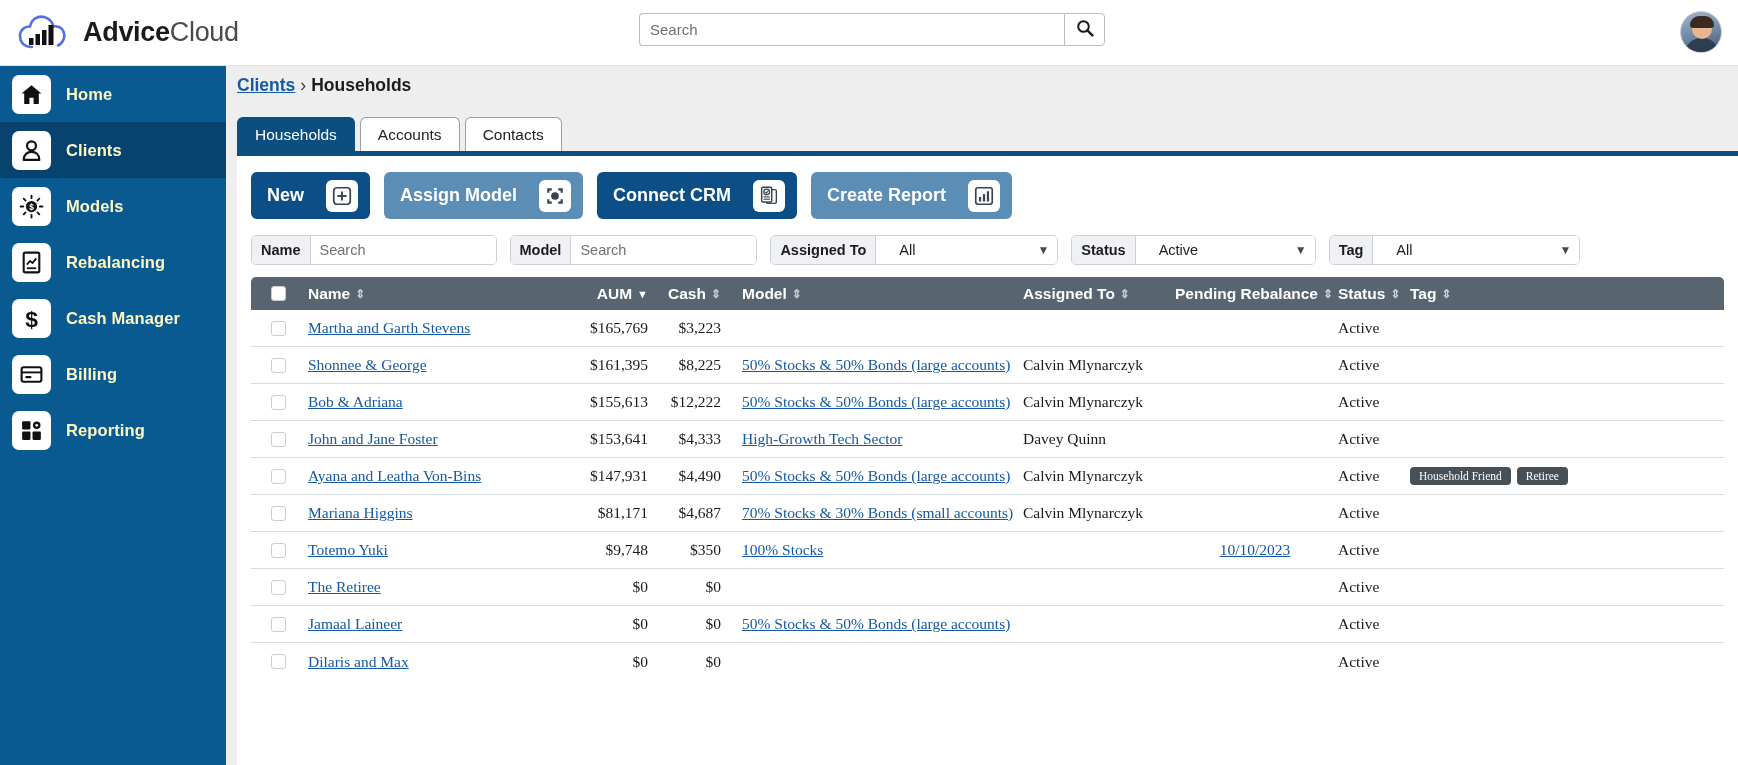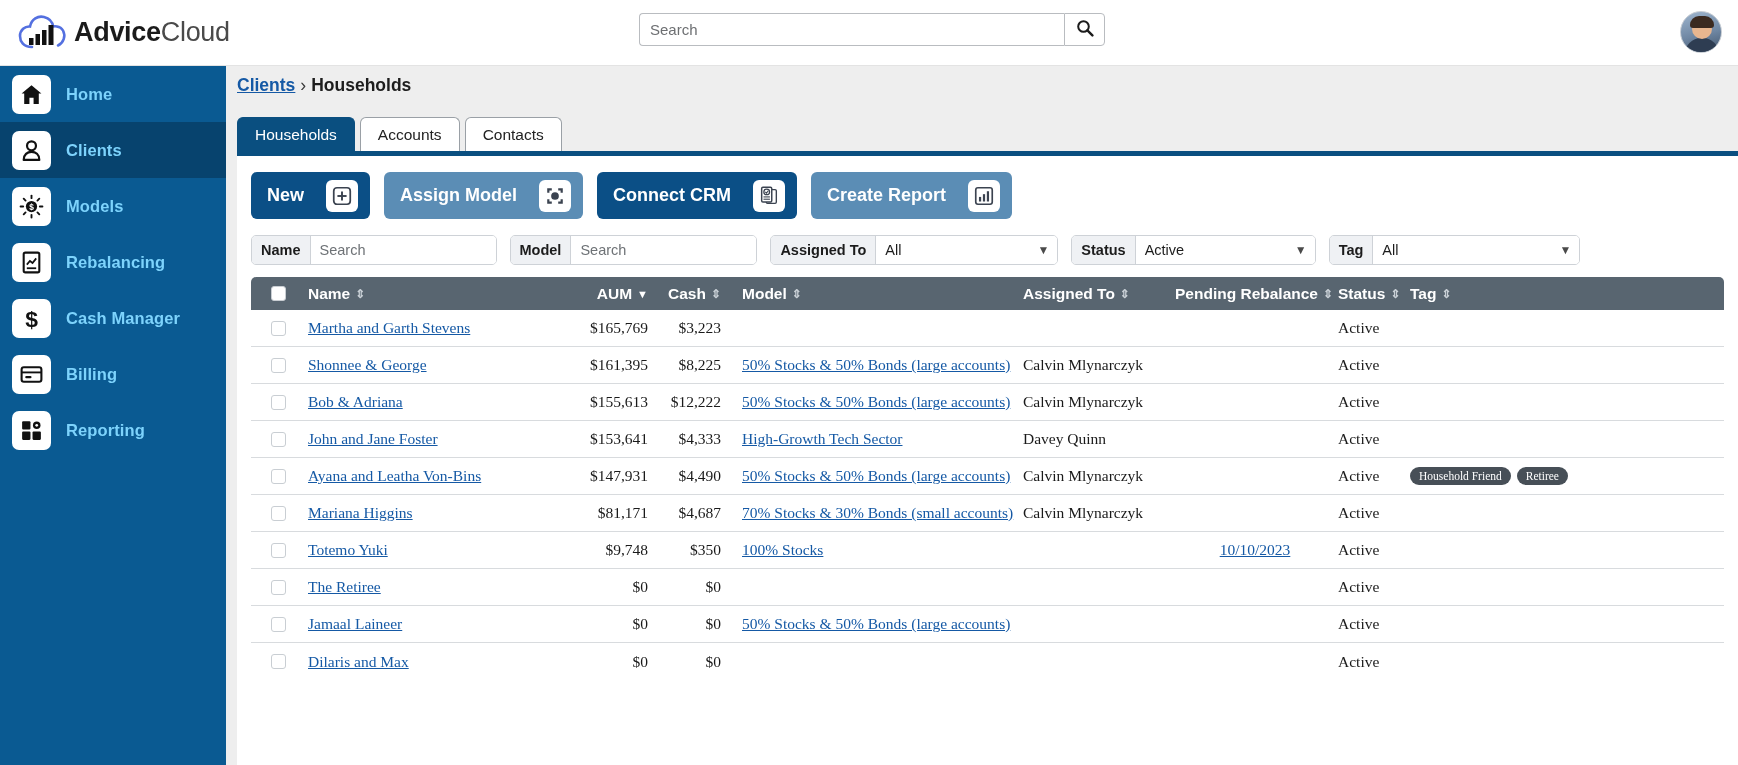--- a/index.html
+++ b/index.html
@@ -12,21 +12,21 @@
   body { position: relative; }
 
   
   .topbar {
     position: absolute; left: 0; top: 0; width: 1738px; height: 66px;
     background: #ffffff; border-bottom: 1px solid #e3e3e3;
     display: flex; align-items: center;
   }
   .logo-wrap { display: flex; align-items: center; margin-left: 18px; }
   .logo-mark { width: 52px; height: 38px; }
-  .logo-text { font-size: 27px; margin-left: 4px; letter-spacing: -0.3px; }
+  .logo-text { font-size: 27px; margin-left: 13px; letter-spacing: -0.3px; }
   .logo-text .b { font-weight: bold; color: #1b1b1b; }
   .logo-text .l { font-weight: normal; color: #4a4a4a; }
 
   .search-wrap {
     position: absolute; left: 639px; top: 13px;
     display: flex; height: 33px;
   }
   .search-input {
     width: 425px; height: 33px; border: 1px solid #b9bcc0; border-right: none;
     border-radius: 4px 0 0 4px; padding: 0 10px; font-size: 15px;
@@ -66,21 +66,21 @@
   .nav-item {
     height: 56px; display: flex; align-items: center; padding-left: 12px;
     cursor: pointer; position: relative;
   }
   .nav-item.active { background: #07436e; }
   .nav-icon {
     width: 39px; height: 39px; background: #ffffff; border-radius: 7px;
     display: flex; align-items: center; justify-content: center; flex: 0 0 auto;
   }
   .nav-label {
-    color: #7dd3fc; font-size: 16.5px; font-weight: bold; margin-left: 15px;
+    color: #fef9c3; font-size: 16.5px; font-weight: bold; margin-left: 15px;
     letter-spacing: 0.1px;
   }
 
   
   .content {
     position: absolute; left: 226px; top: 66px; width: 1512px; height: 699px;
     background: #eeeeee;
   }
   .breadcrumb {
     position: absolute; left: 11px; top: 9px; font-size: 17.5px; font-weight: bold;
@@ -133,21 +133,21 @@
     display: flex; align-items: center; padding: 0 9px; border-right: 1px solid #ced2d7;
     white-space: nowrap;
   }
   .filter-input {
     border: none; outline: none; font-size: 14.5px; padding: 0 9px;
     color: #222; font-family: "Liberation Sans", sans-serif; background: #fff;
   }
   .filter-input::placeholder { color: #6e7276; }
   .filter-select {
     display: flex; align-items: center; justify-content: space-between;
-    font-size: 14.5px; color: #1c1c1c; padding: 0 8px 0 9px; cursor: pointer;
+    font-size: 14.5px; color: #1c1c1c; padding: 0 8px 0 23px; cursor: pointer;
     background: #fff;
   }
   .chev { margin-left: 10px; color: #4a4a4a; font-size: 12px; }
 
   
   .table { position: absolute; left: 14px; top: 121px; width: 1473px; }
   .thead {
     background: #586570; color: #ffffff; height: 33px; border-radius: 5px 5px 0 0;
     display: flex; align-items: center; font-size: 15.5px; font-weight: bold;
   }
@@ -172,21 +172,21 @@
   .c-pending { width: 160px; text-align: center; }
   .c-status { width: 72px; padding-left: 3px; }
   .c-tag { flex: 1; display: flex; align-items: center; gap: 6px; padding-left: 3px; }
 
   .thead .c-aum, .thead .c-cash { text-align: right; }
   .thead .c-model { padding-left: 21px; }
   .thead .c-pending { text-align: left; padding-left: 0; }
 
   .link { color: #1559a5; text-decoration: underline; cursor: pointer; }
   .badge {
-    background: #474f57; color: #fff; font-size: 11.5px; border-radius: 9px;
+    background: #474f57; color: #fff; font-size: 11.5px; border-radius: 4px;
     padding: 3px 9px; white-space: nowrap; display: inline-block;
   }
   .hdr-inner { display: inline-flex; align-items: center; }
 </style>
 </head>
 <body>
 
 <div class="topbar">
   <div class="logo-wrap">
     <span class="logo-mark">

